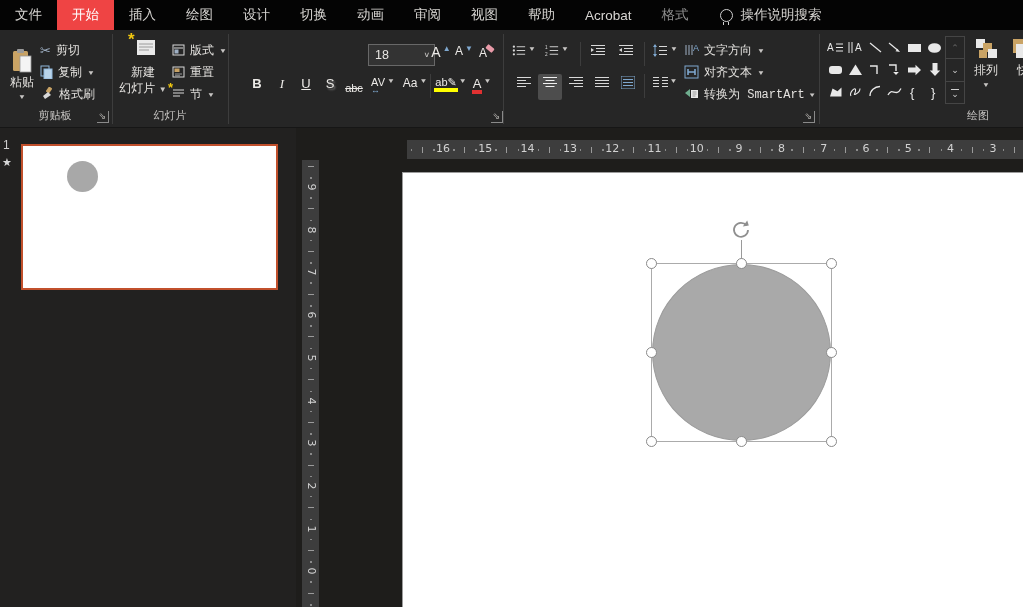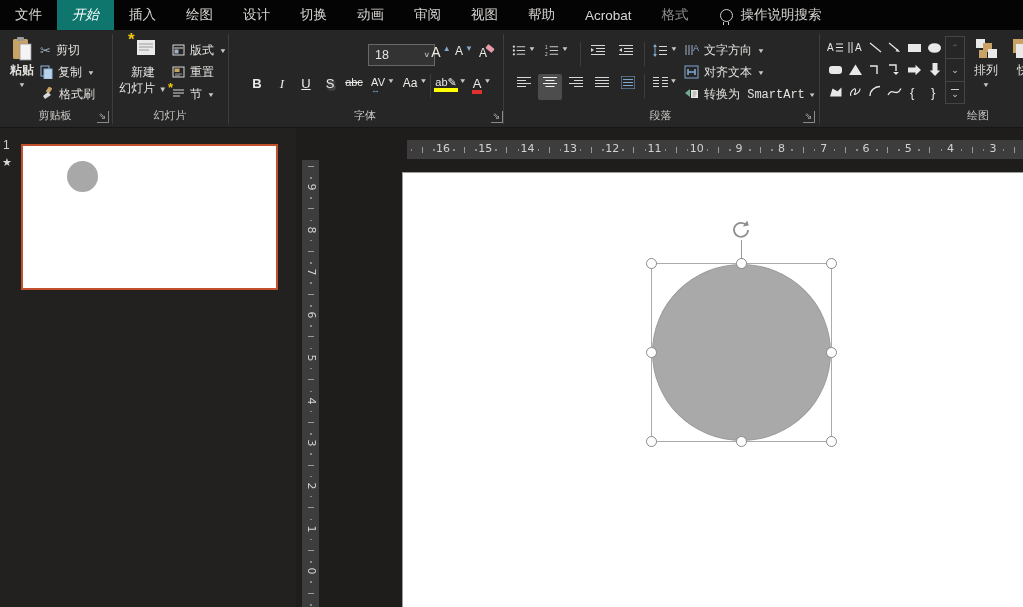--- a/index.html
+++ b/index.html
@@ -3,21 +3,21 @@
 <meta charset="utf-8">
 <style>
   html,body{margin:0;padding:0;background:#111;}
   #app{position:relative;width:1023px;height:607px;overflow:hidden;
        font-family:"Liberation Sans","DejaVu Sans",sans-serif;
        background:#1e1d1b;color:#e3e1de;-webkit-font-smoothing:antialiased;}
   
   #menubar{position:absolute;left:0;top:0;width:100%;height:30px;background:#040404;
            display:flex;align-items:stretch;font-size:13.5px;color:#d8d6d3;}
   .menu-tab{display:flex;align-items:center;padding:0 15px;cursor:default;white-space:nowrap;}
-  .menu-tab.active{background:#0f766e;color:#ffffff;font-style:italic;}
+  .menu-tab.active{background:#ef4444;color:#ffffff;}
   .menu-tab.dim{color:#8f8f8f;}
   #search-area{display:flex;align-items:center;margin-left:16px;gap:8px;}
   .bulb{width:11px;height:11px;border:1.4px solid #cfcfcf;border-radius:50%;position:relative;}
   .bulb:after{content:"";position:absolute;left:2.5px;bottom:-4px;width:4px;height:3px;border-left:1.4px solid #cfcfcf;border-right:1.4px solid #cfcfcf;}
   
   #ribbon{position:absolute;left:0;top:30px;width:100%;height:97px;background:#262626;border-bottom:1px solid #161616;font-size:12px;}
   .vdiv{position:absolute;top:4px;height:90px;width:1px;background:#3d3d3d;}
   .bigbtn{position:absolute;display:flex;flex-direction:column;align-items:center;justify-content:flex-start;gap:2px;text-align:center;line-height:1.15;}
   .smallbtn{position:absolute;display:flex;align-items:center;gap:5px;height:20px;white-space:nowrap;}
   .chev{font-size:8px;color:#c8c6c4;transform:scaleY(.8);}
@@ -80,21 +80,21 @@
       <div class="menu-tab">Acrobat</div>
       <div class="menu-tab dim">格式</div>
       <div id="search-area">
       <span class="bulb"></span>
       <span>操作说明搜索</span>
     </div>
   </div>
 
   <div id="ribbon">
 
-    <div class="bigbtn" style="left:4px;top:6px;width:36px;font-weight:bold;">
+    <div class="bigbtn" style="left:4px;top:18px;width:36px;">
       <svg width="22" height="26" viewBox="0 0 22 26">
         <rect x="2" y="3" width="15" height="20" rx="1.5" fill="#c9a365"></rect>
         <rect x="6" y="1" width="7" height="4" rx="1" fill="#9a9a9a"></rect>
         <rect x="9" y="8" width="11" height="16" fill="#f4f4f4" stroke="#9a9a9a" stroke-width="0.8"></rect>
       </svg>
       <span>粘贴</span>
       <span class="chev">▼</span>
     </div>
     <div class="smallbtn" style="left:40px;top:10px;">
       <span style="color:#9fb0c4;font-size:13px;">✂</span>
@@ -183,41 +183,40 @@
       </div>
     <div class="fmtbtn" style="left:271px;top:44px;width:22px;font-style:italic;font-family:'Liberation Serif',serif;">
         <span>I</span>
       </div>
     <div class="fmtbtn" style="left:295px;top:44px;width:22px;text-decoration:underline;">
         <span>U</span>
       </div>
     <div class="fmtbtn" style="left:319px;top:44px;width:22px;text-shadow:1.5px 1.5px 2px #777;">
         <span>S</span>
       </div>
-    <div class="fmtbtn" style="left:341px;top:44px;width:26px;font-size:11px;text-decoration:line-through;">
+    <div class="fmtbtn" style="left:341px;top:44px;width:26px;font-size:11px;text-decoration:line-through;align-items:center;">
         <span>abc</span>
       </div>
     <div class="fmtbtn" style="left:368px;top:44px;width:30px;font-size:11px;">
       <span style="position:relative;"><span>AV</span><span class="blue" style="position:absolute;left:0;top:9px;font-size:9px;">↔</span></span>
       <span class="chev">▼</span>
     </div>
     <div class="fmtbtn" style="left:400px;top:44px;width:30px;font-size:12px;">
       <span>Aa</span>
       <span class="chev">▼</span>
     </div>
     <div class="vdiv" style="left:430px;top:44px;height:24px;"></div>
     <div class="fmtbtn" style="left:436px;top:44px;width:30px;font-size:11px;">
       <span class="underbar" style="--bar:#ffff00;"><span>ab</span><span>✎</span></span>
       <span class="chev">▼</span>
     </div>
     <div class="fmtbtn" style="left:468px;top:44px;width:28px;">
       <span class="underbar" style="--bar:#e03131;">A</span>
       <span class="chev">▼</span>
     </div>
-    <div class="grouplabel" style="left:229px;width:272px;">字体</div>
     <div class="launcher" style="left:491px;">⇘</div>
     <div class="vdiv" style="left:503px;"></div>
 
     <div class="fmtbtn" style="left:512px;top:12px;width:24px;">
       <svg width="15" height="13" viewBox="0 0 15 13">
         <circle cx="2" cy="2.5" r="1.2" fill="#d8d8d8"></circle>
           <circle cx="2" cy="6.5" r="1.2" fill="#d8d8d8"></circle>
           <circle cx="2" cy="10.5" r="1.2" fill="#d8d8d8"></circle>
         <path d="M5 2.5h9M5 6.5h9M5 10.5h9" stroke="#d8d8d8"></path>
       </svg>
@@ -304,21 +303,20 @@
     </div>
     <div class="smallbtn" style="left:684px;top:54px;font-family:Liberation Mono, monospace;">
       <svg width="15" height="14" viewBox="0 0 15 14">
         <path d="M1 6l5-4v8z" fill="#6fae8f"></path>
           <rect x="7" y="3" width="7" height="8" fill="#e9e9e9"></rect>
           <path d="M8.5 5h4M8.5 7h4M8.5 9h3" stroke="#9a9a9a"></path>
       </svg>
       <span>转换为 SmartArt</span>
       <span class="chev">▼</span>
     </div>
-    <div class="grouplabel" style="left:504px;width:313px;">段落</div>
     <div class="launcher" style="left:803px;">⇘</div>
     <div class="vdiv" style="left:819px;"></div>
 
     <div id="shape-gallery">
         <div class="gal-cell">
           <svg width="17" height="17" viewBox="0 0 17 17">
             <text x="0" y="12" font-size="10" fill="#e8e8e8">A</text>
             <path d="M9 5h7M9 8.5h7M9 12h7" stroke="#e8e8e8"></path>
           </svg>
         </div>

